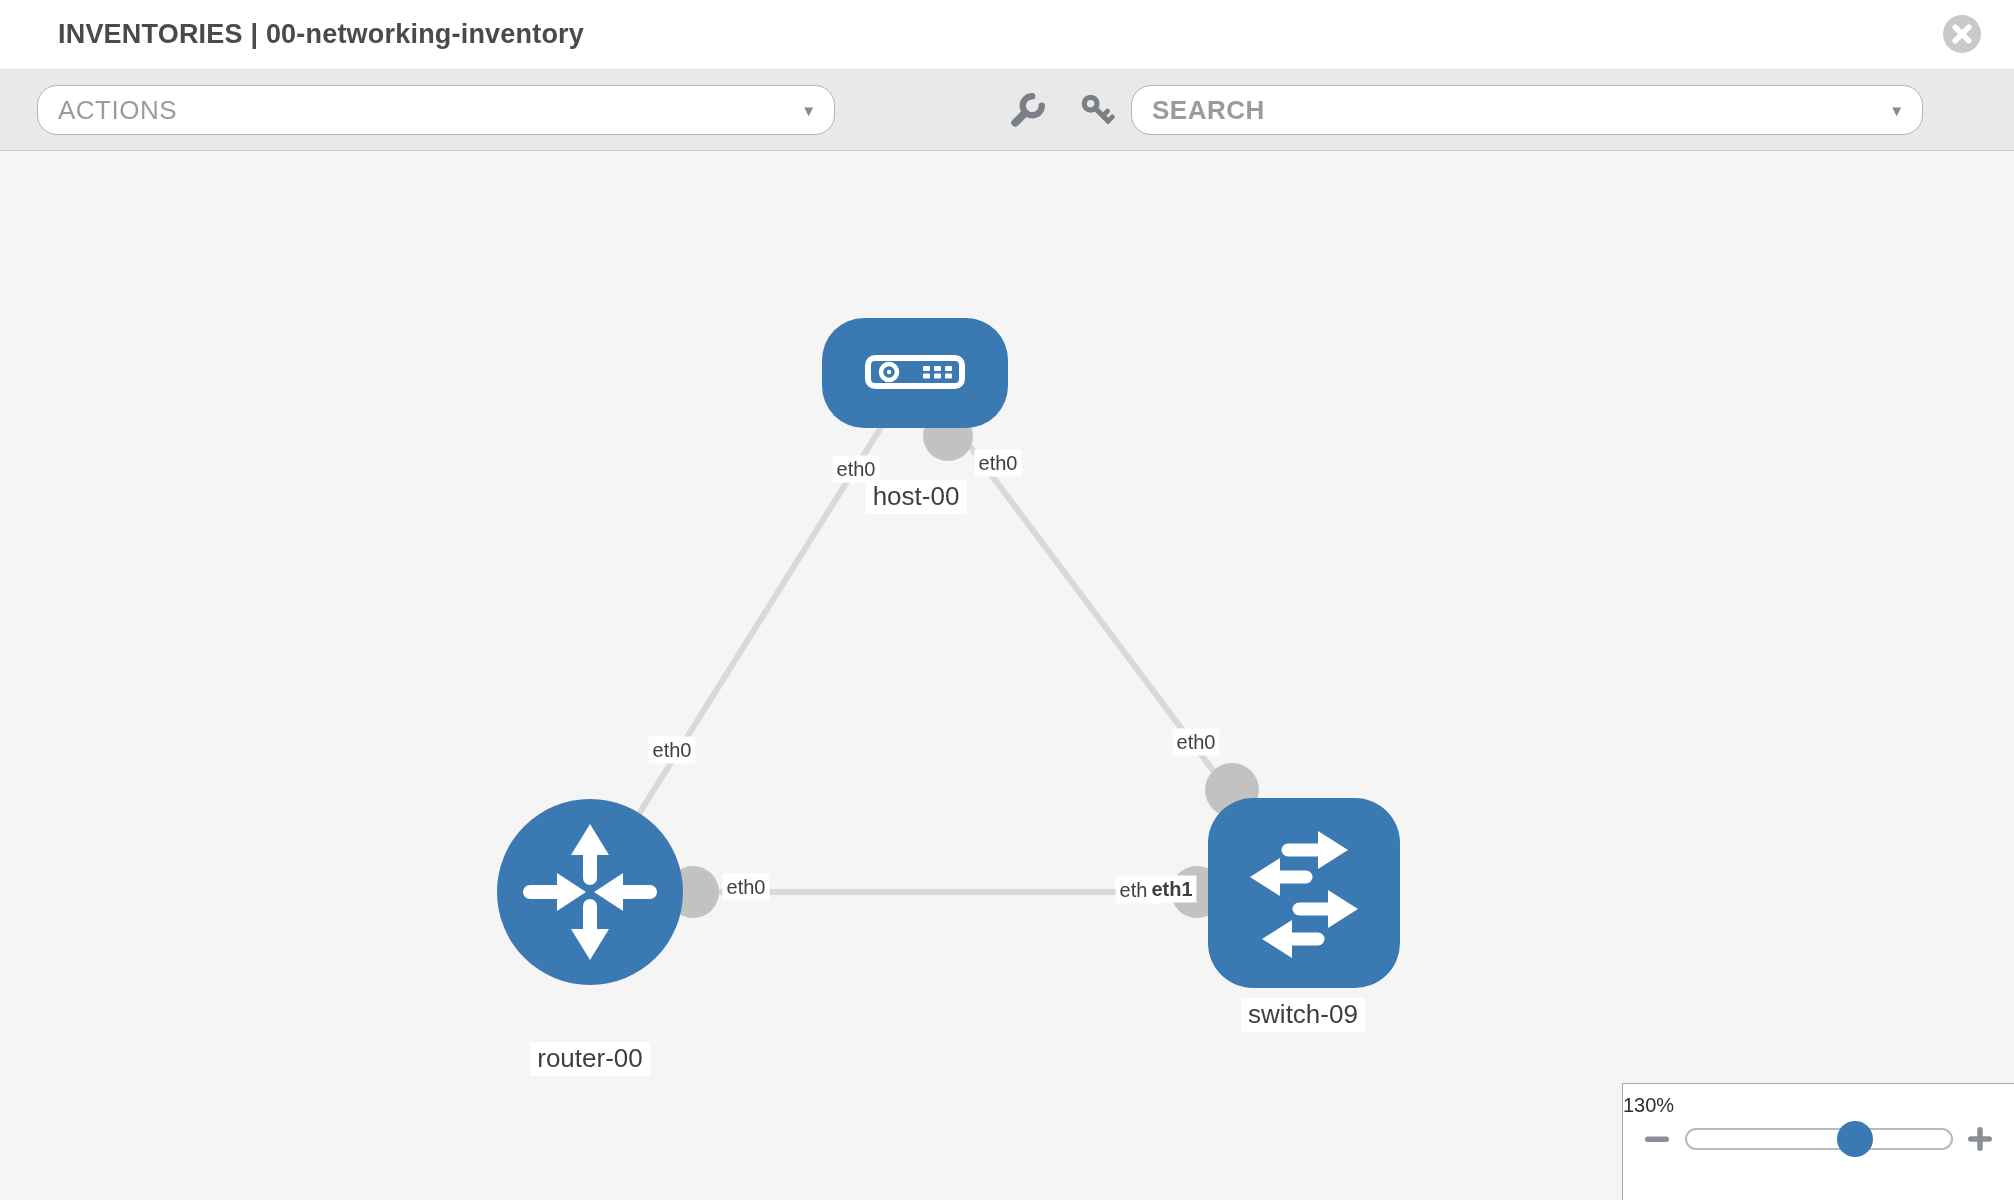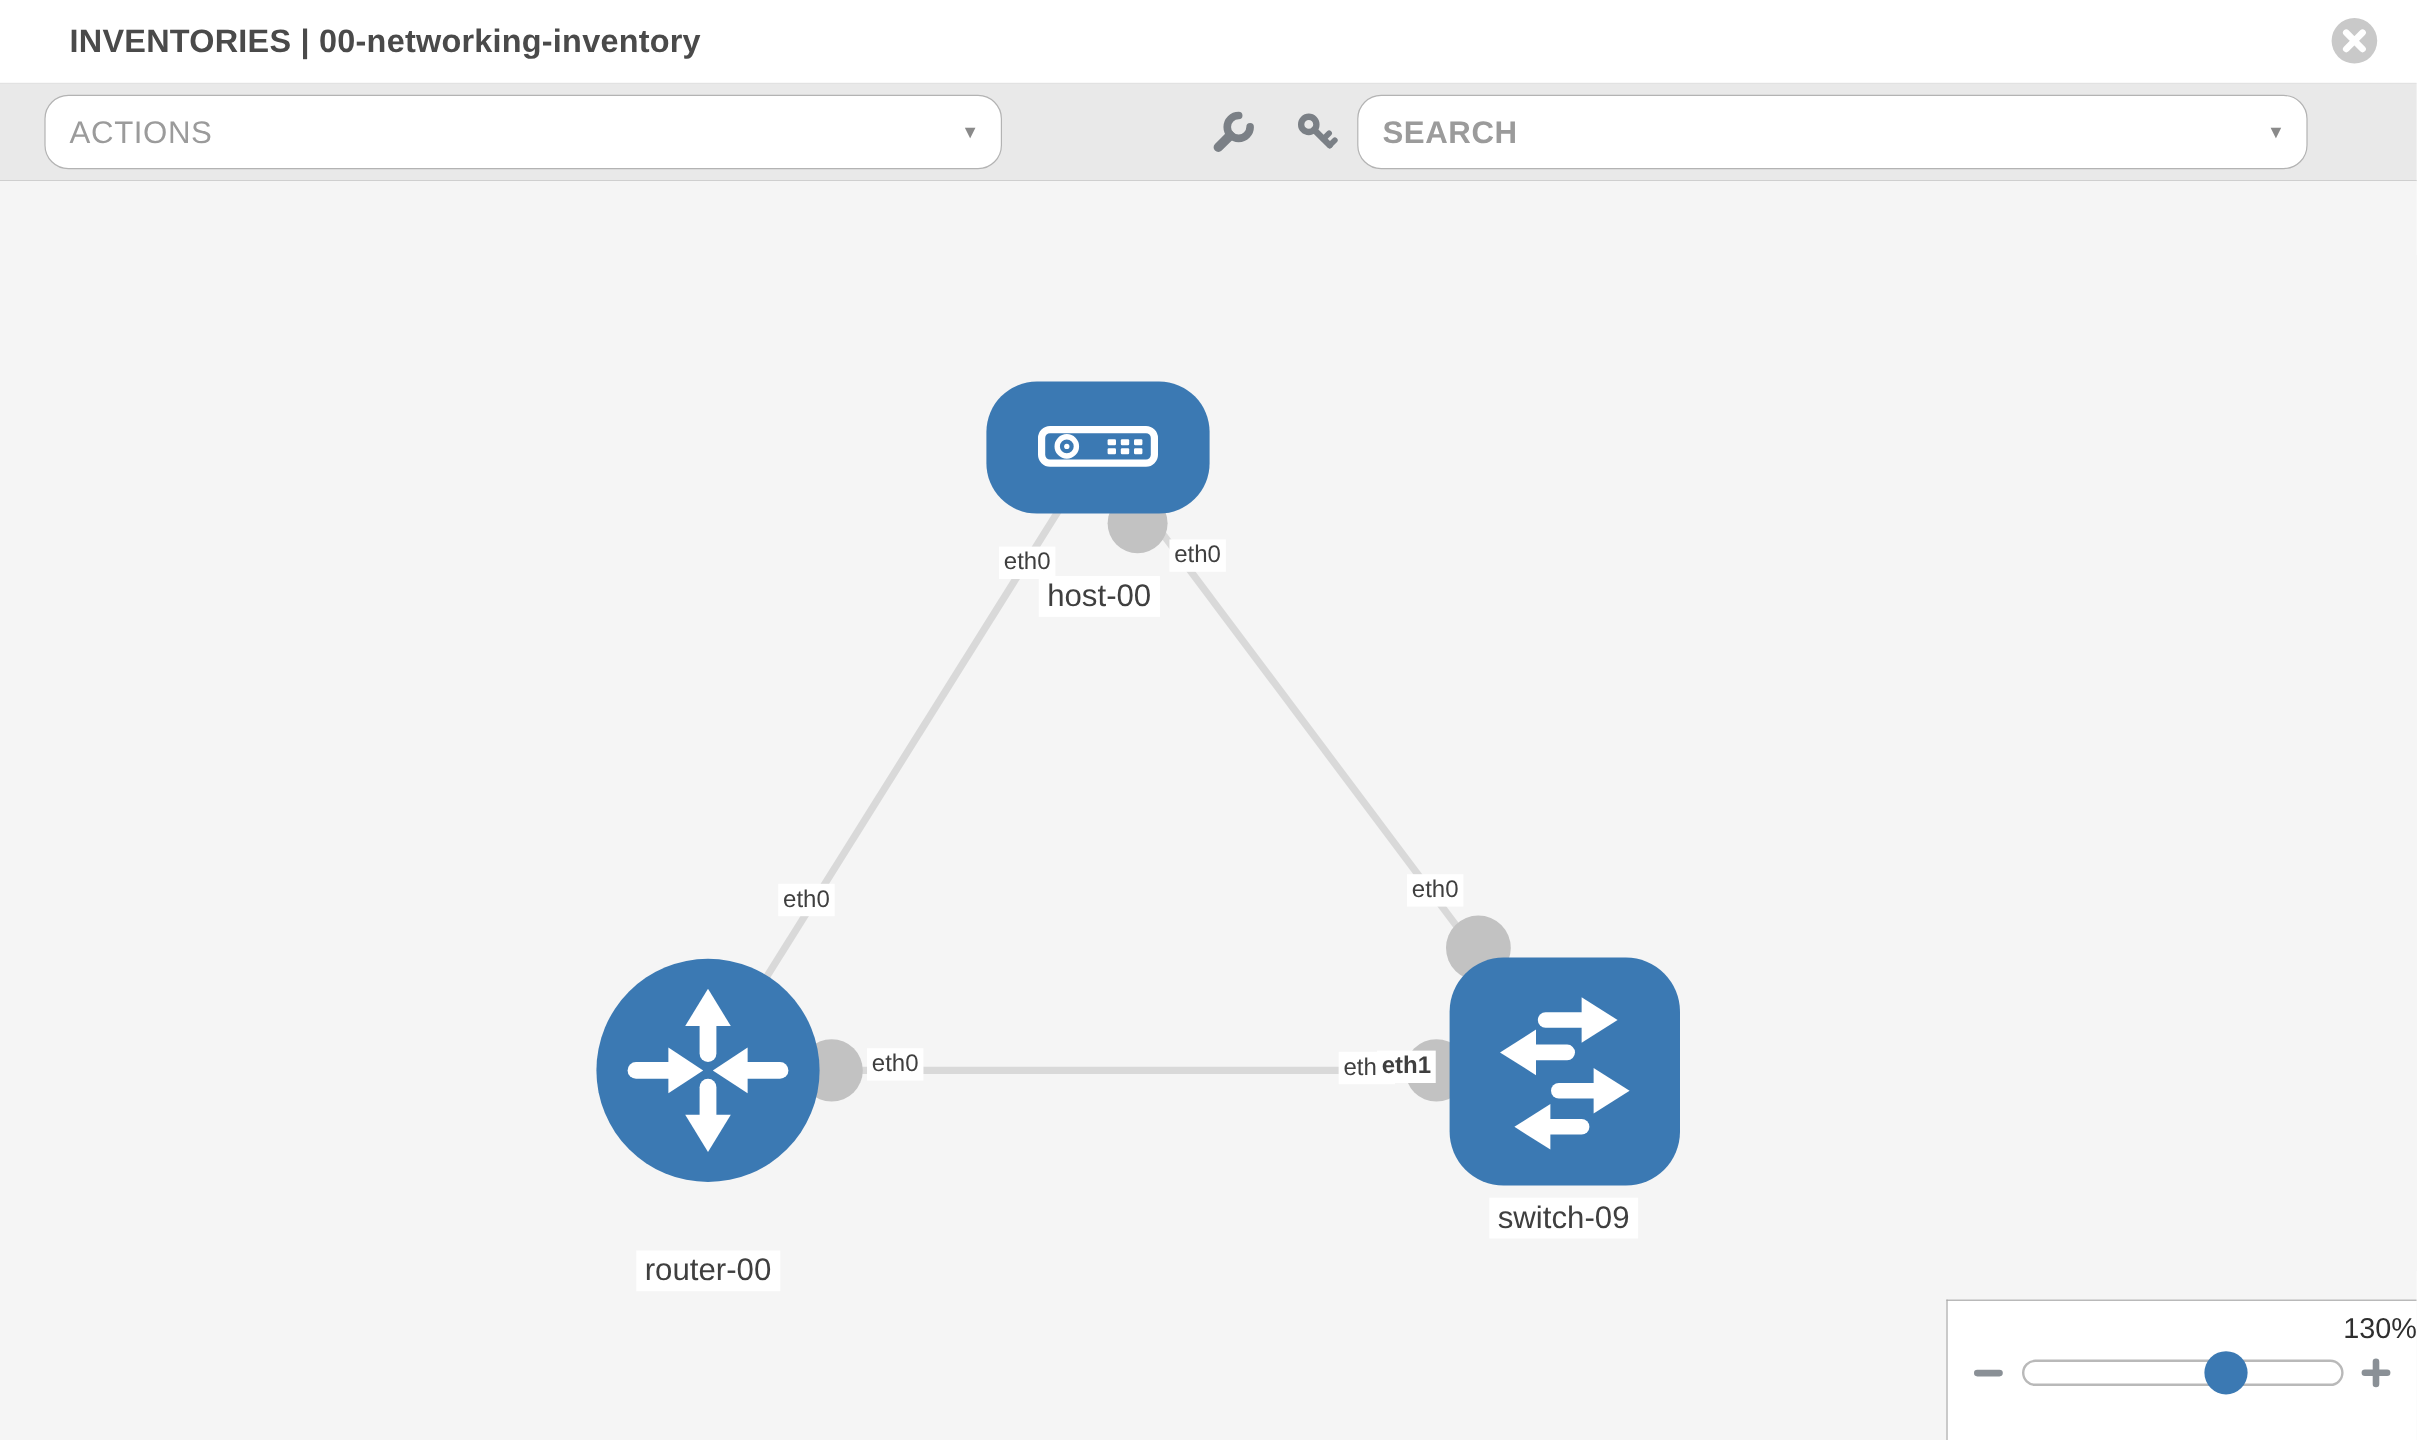--- a/index.html
+++ b/index.html
@@ -9,21 +9,21 @@
   
   .hdr { position:relative; height:70px; background:#fff; display:flex; align-items:center;
          border-bottom:1px solid #e2e2e2; }
   .hdr h1 { margin-left:58px; font-size:27px; font-weight:bold; color:#4a4a4a; letter-spacing:.2px; }
   .close-btn { position:absolute; right:32px; top:14px; width:40px; height:40px; border:none;
                background:transparent; cursor:pointer; }
 
   
   .tbar { height:81px; background:var(--toolbar_bg,#e9e9e9); display:flex; align-items:center;
           border-bottom:1px solid #cfcfcf; }
-  .selectbox { height:62px; background:#fff; border:1px solid #b3b3b3; border-radius:20px;
+  .selectbox { height:50px; background:#fff; border:1px solid #b3b3b3; border-radius:20px;
                display:flex; align-items:center; justify-content:space-between;
                padding:0 18px 0 20px; cursor:pointer; }
   .selectbox .sel-label { font-size:26px; color:#9b9b9b; letter-spacing:.5px; }
   .selectbox .caret { font-size:15px; color:#8a8a8a; }
   .sb-actions { width:798px; margin-left:37px; }
   .sb-search  { width:792px; margin-left:12px;font-weight:bold; }
   .tool-btn { width:44px; height:44px; border:none; background:transparent; cursor:pointer;
               display:flex; align-items:center; justify-content:center; }
   .tb-wrench { margin-left:171px; }
   .tb-key    { margin-left:25px;  }
@@ -41,21 +41,21 @@
          font-size:20px; line-height:1.15; padding:2px 4px; white-space:nowrap;
          transform:translate(-50%,-50%); }
   .lbl.name { font-size:26px; padding:2px 7px; }
   .lbl.back  { z-index:1; }
   .lbl.front { z-index:2; }
 
   
   .zoom-panel { position:absolute; right:0; bottom:0; width:392px; height:117px;
                 background:#fff; border-left:1px solid #a8a8a8; border-top:1px solid #a8a8a8;
                 padding-top:10px; z-index:5; }
-  .zoom-value { text-align:right; font-size:24px; color:#2f2f2f; }
+  .zoom-value { text-align:left; font-size:20px; color:#2f2f2f; }
   .zoom-row { display:flex; align-items:center; justify-content:space-between;
               padding:0 20px; margin-top:9px; }
   .zoom-row .zbtn { border:none; background:transparent; cursor:pointer; width:28px; height:26px;
                     display:flex; align-items:center; justify-content:center; }
   .slider-track { position:relative; width:268px; height:22px; background:#fff;
                   border:2px solid #b9b9b9; border-radius:12px; cursor:pointer; }
   .slider-thumb { position:absolute; top:50%; left:64%; width:36px; height:36px; border-radius:50%;
                   background:var(--node_blue,#3b79b3); transform:translate(-50%,-50%); cursor:grab; }
 </style>
 </head>

